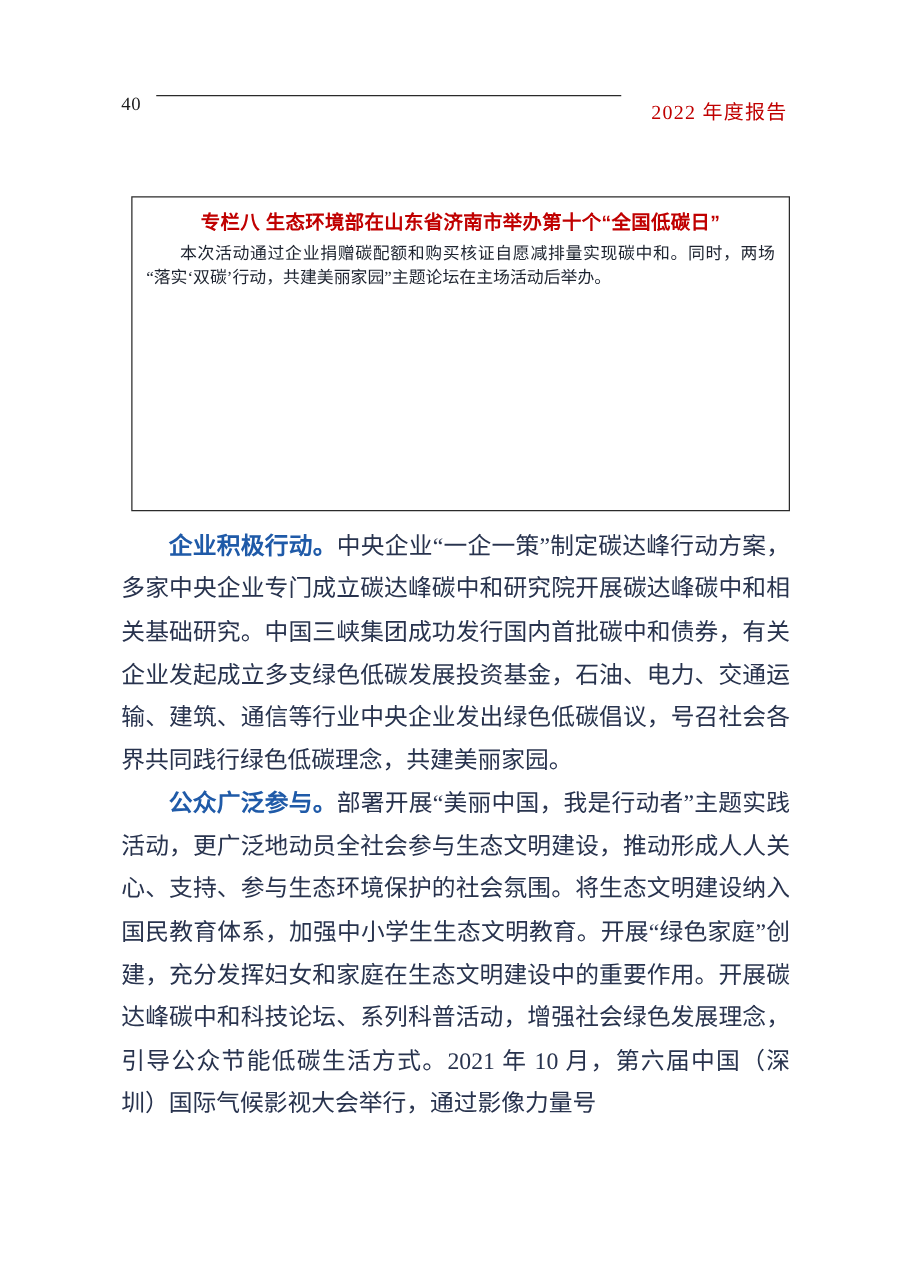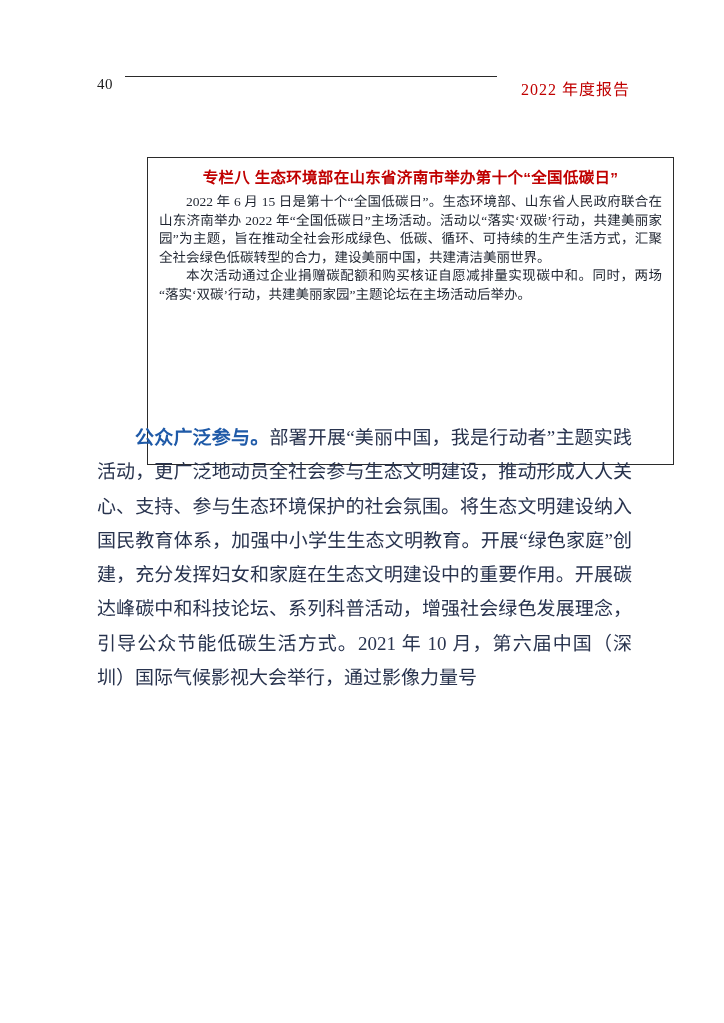--- a/index.html
+++ b/index.html
@@ -28,25 +28,24 @@
   }
   .head-rule{
     flex:1 1 auto;height:0;border-top:1.5px solid var(--rule-color);
     margin-left:12px;margin-right:24px;
   }
   .report-title{
     flex:0 0 auto;font-size:16px;color:var(--accent-red);letter-spacing:1px;
   }
   
   .column-box{
-    position:absolute;left:105px;top:157px;width:527px;height:308px;
+    position:absolute;left:105px;top:157px;width:527px;height:252px;
     border:1.5px solid #2b2b2b;
     padding:6px 11px 8px 11px;
     background:#fff;
-    margin-left:42px;
   }
   .box-title{
     text-align:center;
     font-family:"Liberation Sans","DejaVu Sans",sans-serif;
     font-weight:bold;
     font-size:15.5px;
     color:var(--accent-red);
     margin:1px 0 6px 0;
     letter-spacing:0.3px;
   }
@@ -82,21 +81,21 @@
 <div class="page">
 
   <div class="running-head">
     <span class="page-number">40</span>
     <span class="head-rule"></span>
     <span class="report-title">2022 年度报告</span>
   </div>
 
   <section class="column-box">
     <h2 class="box-title">专栏八 生态环境部在山东省济南市举办第十个“全国低碳日”</h2>
-    <p class="box-para">2022 年 6 月 15 日是第十个“全国低碳日”。生态环境部、山东省人民政府联合在山东济南举办 2022 年“全国低碳日”主场活动。活动以“落实‘双碳’行动，共建美丽家园”为主题，旨在推动全社会形成绿色、低碳、循环、可持续的生产生活方式，汇聚全社会绿色低碳转型的合力，建设美丽中国，共建清洁美丽世界。</p>
     <p class="box-para">本次活动通过企业捐赠碳配额和购买核证自愿减排量实现碳中和。同时，两场“落实‘双碳’行动，共建美丽家园”主题论坛在主场活动后举办。</p>
   </section>
 
   <main class="main-text">
+    <p class="body-para"><span class="para-lead">企业积极行动。</span><span>中央企业“一企一策”制定碳达峰行动方案，多家中央企业专门成立碳达峰碳中和研究院开展碳达峰碳中和相关基础研究。中国三峡集团成功发行国内首批碳中和债券，有关企业发起成立多支绿色低碳发展投资基金，石油、电力、交通运输、建筑、通信等行业中央企业发出绿色低碳倡议，号召社会各界共同践行绿色低碳理念，共建美丽家园。</span></p>
     <p class="body-para"><span class="para-lead">公众广泛参与。</span><span>部署开展“美丽中国，我是行动者”主题实践活动，更广泛地动员全社会参与生态文明建设，推动形成人人关心、支持、参与生态环境保护的社会氛围。将生态文明建设纳入国民教育体系，加强中小学生生态文明教育。开展“绿色家庭”创建，充分发挥妇女和家庭在生态文明建设中的重要作用。开展碳达峰碳中和科技论坛、系列科普活动，增强社会绿色发展理念，引导公众节能低碳生活方式。2021 年 10 月，第六届中国（深圳）国际气候影视大会举行，通过影像力量号</span></p>
   </main>
 
 </div>
 
 </body></html>

